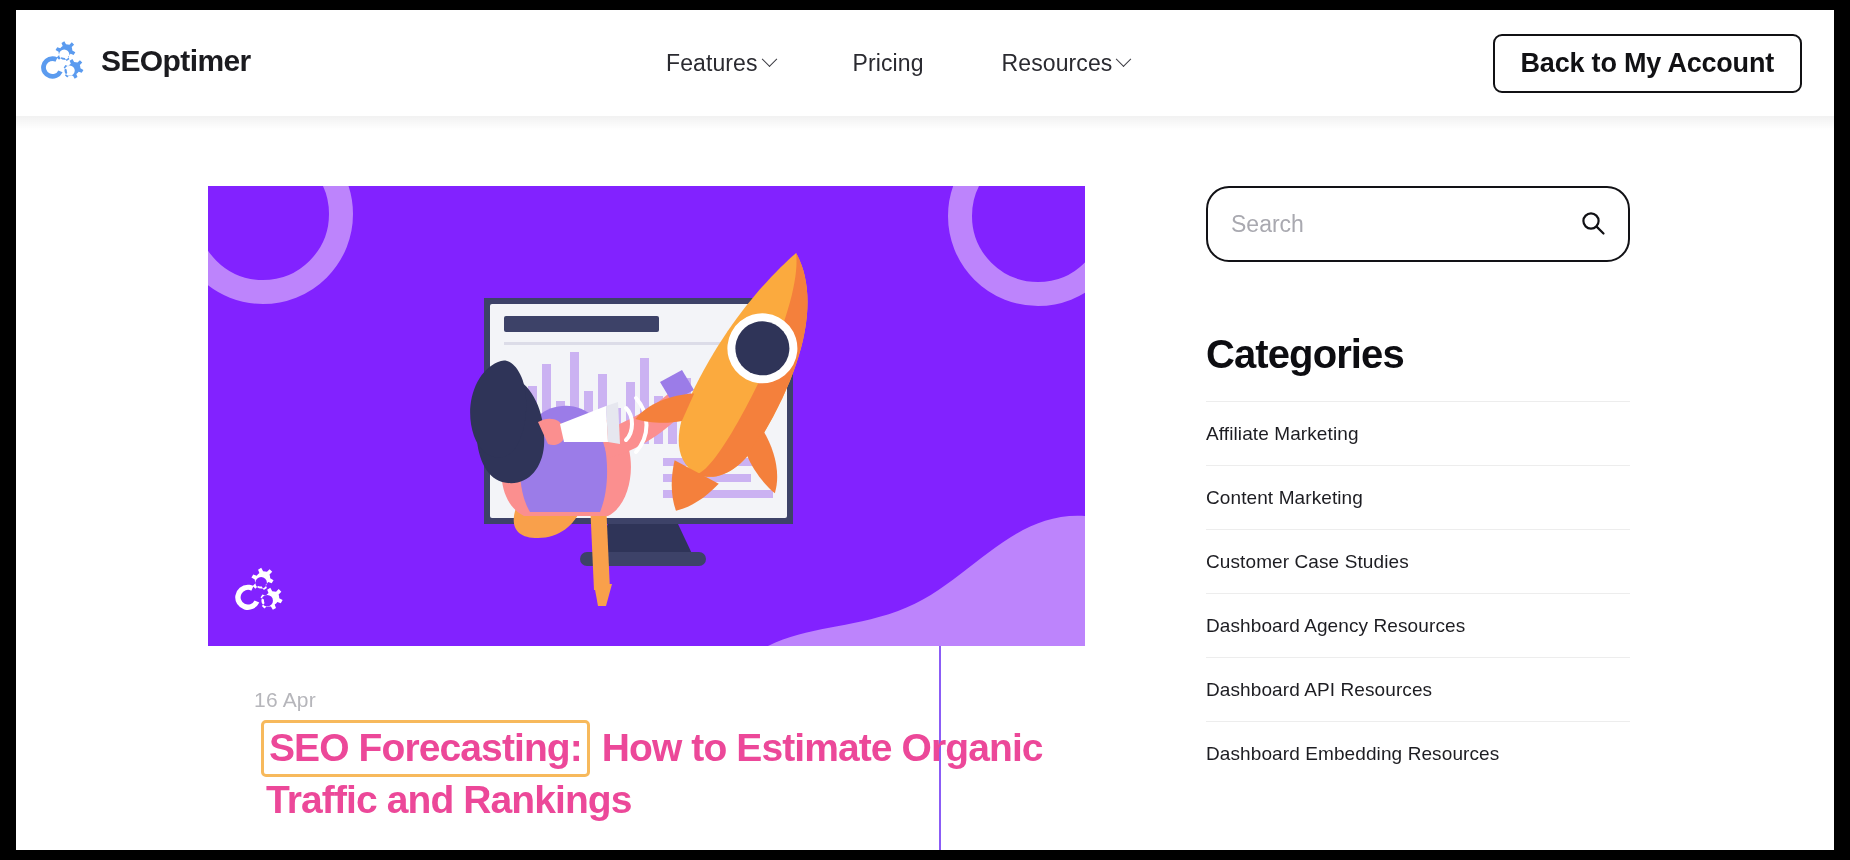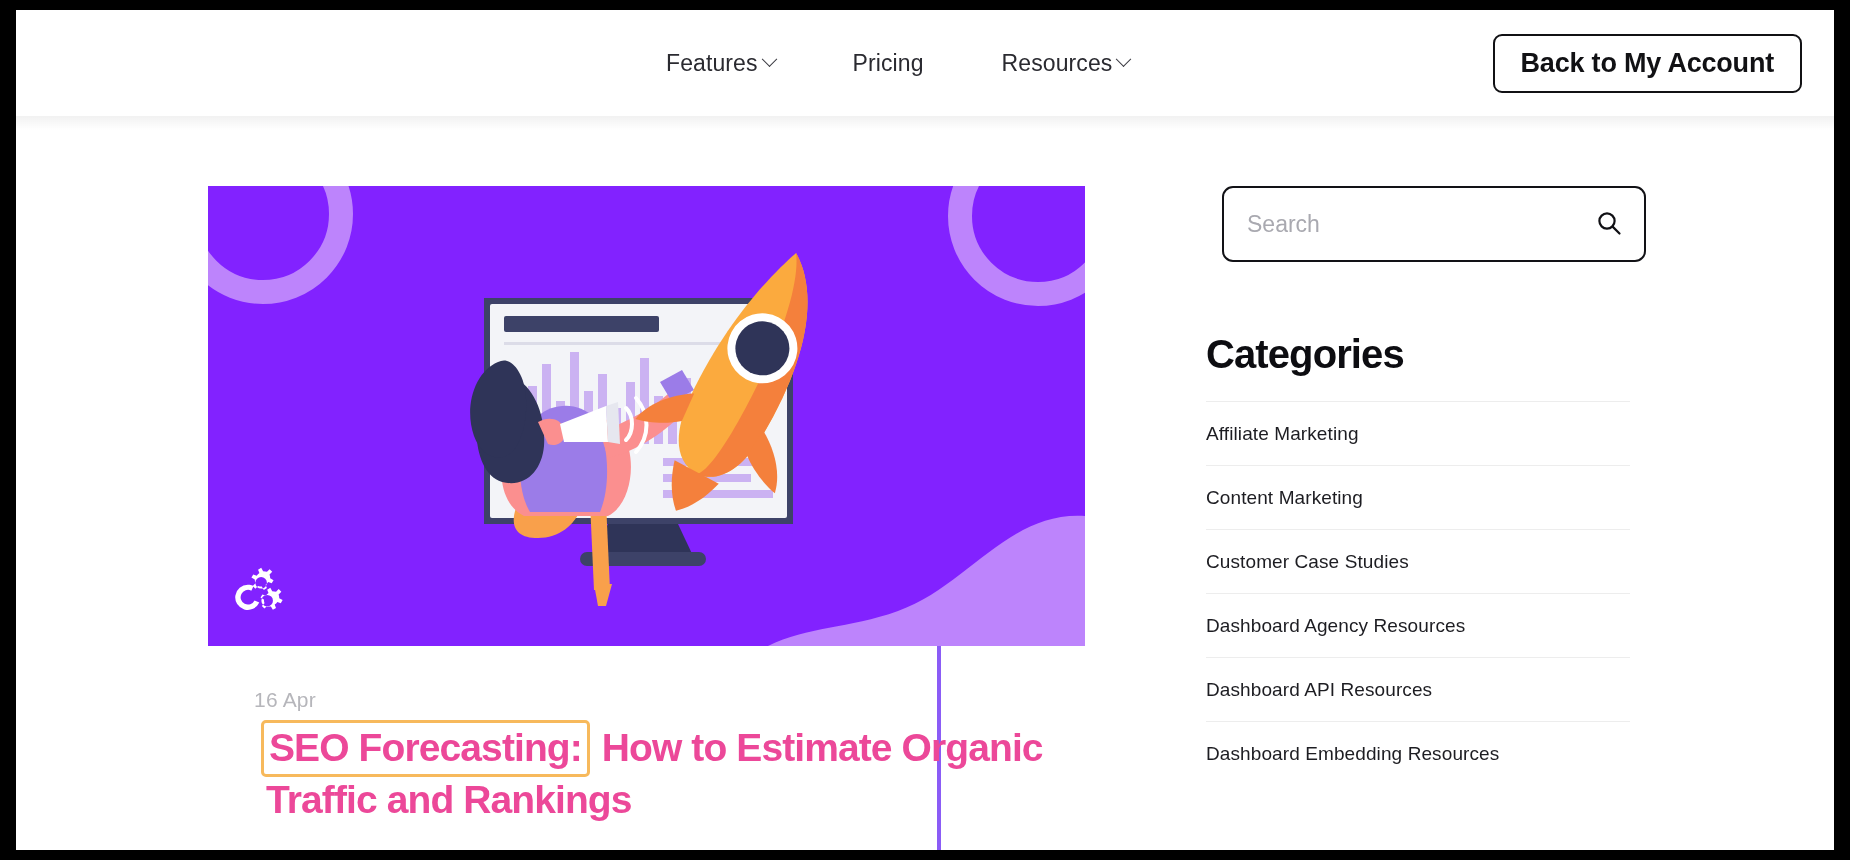--- a/index.html
+++ b/index.html
@@ -111,21 +111,21 @@
     position: relative;
     height: 734px;
     background: #ffffff;
   }
 
   
   .article-col {
     position: absolute;
     left: 192px; top: 70px;
     width: 733px;
-    border-right: 4px solid #8b5cf6;
+    border-right: 2px solid #8b5cf6;
     min-height: 664px;
   }
 
   .hero {
     position: relative;
     width: 877px;
     height: 460px;
     background: #8222ff;
     overflow: hidden;
   }
@@ -167,25 +167,24 @@
     position: absolute;
     left: 1190px; top: 70px;
     width: 424px;
   }
 
   .search-wrap {
     position: relative;
     width: 424px;
     height: 76px;
     border: 2.2px solid #121216;
-    border-radius: 11px;
+    border-radius: 23px;
     background: #fff;
     display: flex;
     align-items: center;
-    margin-left: 16px;
   }
   .search-input {
     flex: 1;
     border: 0;
     outline: 0;
     background: transparent;
     font-family: "Liberation Sans", sans-serif;
     font-size: 23px;
     color: #2b2b31;
     padding: 0 54px 0 23px;
@@ -221,20 +220,32 @@
   }
 </style>
 </head>
 <body>
 
 <div class="screen-frame">
 <div class="viewport">
 
   <header class="site-header">
 
+    <a class="logo-block">
+      <span>
+        <svg class="logo-mark" viewBox="0 0 64 64" aria-hidden="true">
+          <g fill="#5b9bef">
+            <path d="M27.5 8.8l3.6-2.1 2.2 3.8c1.5.05 3 .3 4.4.75l3-3.1 3 3-3.1 3.05c.45 1.4.7 2.85.75 4.35l3.85 2.2-2.15 3.6-3.9-1.55c-.85 1.2-1.9 2.25-3.1 3.1l1.55 3.9-3.6 2.15-2.2-3.85c-1.5-.05-2.95-.3-4.35-.75l-3.05 3.1-3-3 3.1-3.05c-.45-1.4-.7-2.85-.75-4.35l-3.85-2.2 2.15-3.6 3.9 1.55c.85-1.2 1.9-2.25 3.1-3.1zM31 17.2a6.6 6.6 0 100 13.2 6.6 6.6 0 000-13.2z"></path>
+            <path d="M16 26c2.3 0 4.5.5 6.4 1.5l-2.6 5.3a8.4 8.4 0 103.7 11.2l5.4 2.4A14.4 14.4 0 1116 26z"></path>
+            <path d="M48 52.6l-3.6 2.1-2.2-3.8c-1.5-.05-3-.3-4.4-.75l-3 3.1-3-3 3.1-3.05a14 14 0 01-.75-4.35l-3.85-2.2 2.15-3.6 3.9 1.55c.85-1.2 1.9-2.25 3.1-3.1l-1.55-3.9 3.6-2.15 2.2 3.85c1.5.05 2.95.3 4.35.75l3.05-3.1 3 3-3.1 3.05c.45 1.4.7 2.85.75 4.35l3.85 2.2-2.15 3.6-3.9-1.55a13.7 13.7 0 01-3.1 3.1zM44.5 44.2a6.6 6.6 0 10-13.2 0 6.6 6.6 0 0013.2 0z"></path>
+          </g>
+        </svg>
+      </span>
+      <span class="logo-text">SEOptimer</span>
+    </a>
 
     <nav class="main-nav">
       <div class="nav-item">
         <span>Features</span>
         <i class="chev"></i>
       </div>
       <div class="nav-item">
         <span>Pricing</span>
       </div>
       <div class="nav-item">

